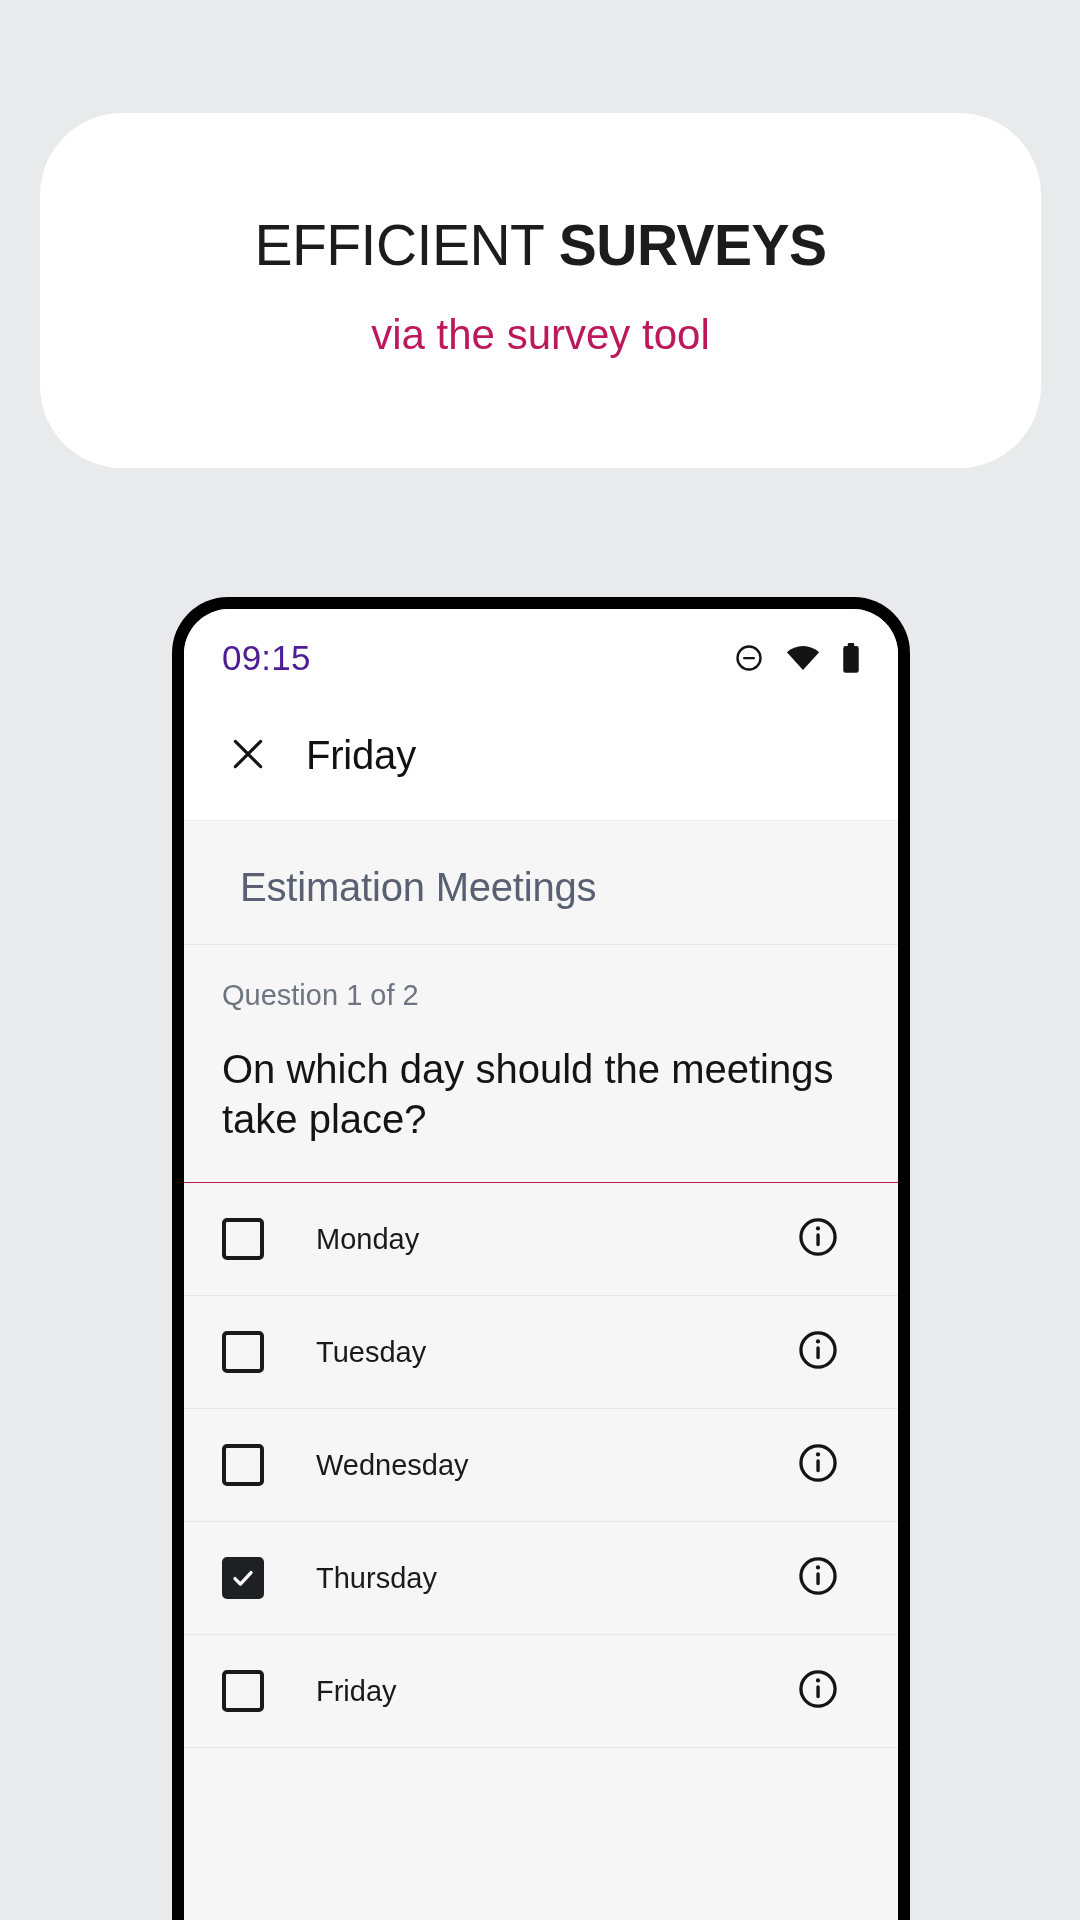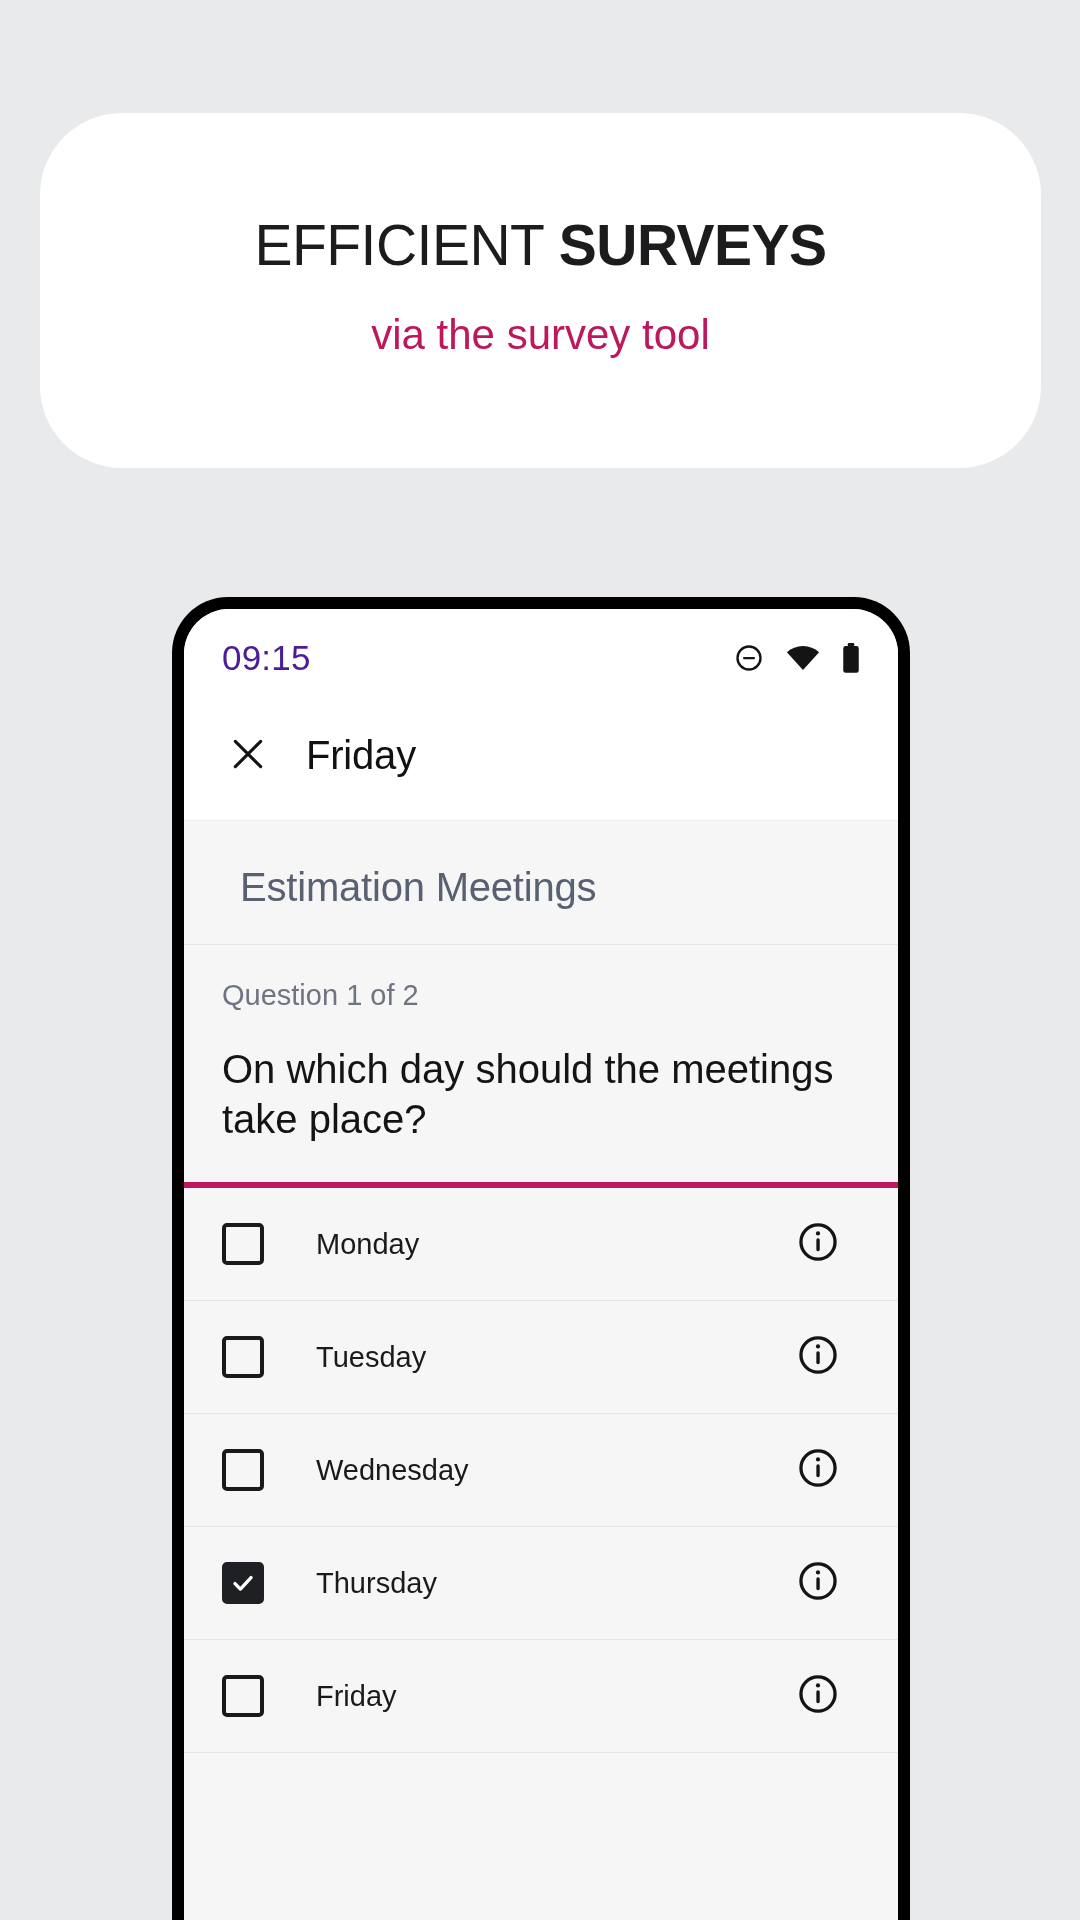--- a/index.html
+++ b/index.html
@@ -169,21 +169,21 @@
     font-size: 28px;
     color: #d91442;
     font-weight: 700;
     margin-right: 74px;
     cursor: pointer;
     letter-spacing: 0.1px;
   }
 
   .question-block {
     padding: 34px 38px 38px 38px;
-    border-bottom: 6px solid #be185d;
+    border-bottom: 1px solid #be185d;
   }
 
   .question-counter {
     font-size: 29px;
     color: #6f7580;
     font-weight: 400;
   }
 
   .question-text {
     margin-top: 32px;

